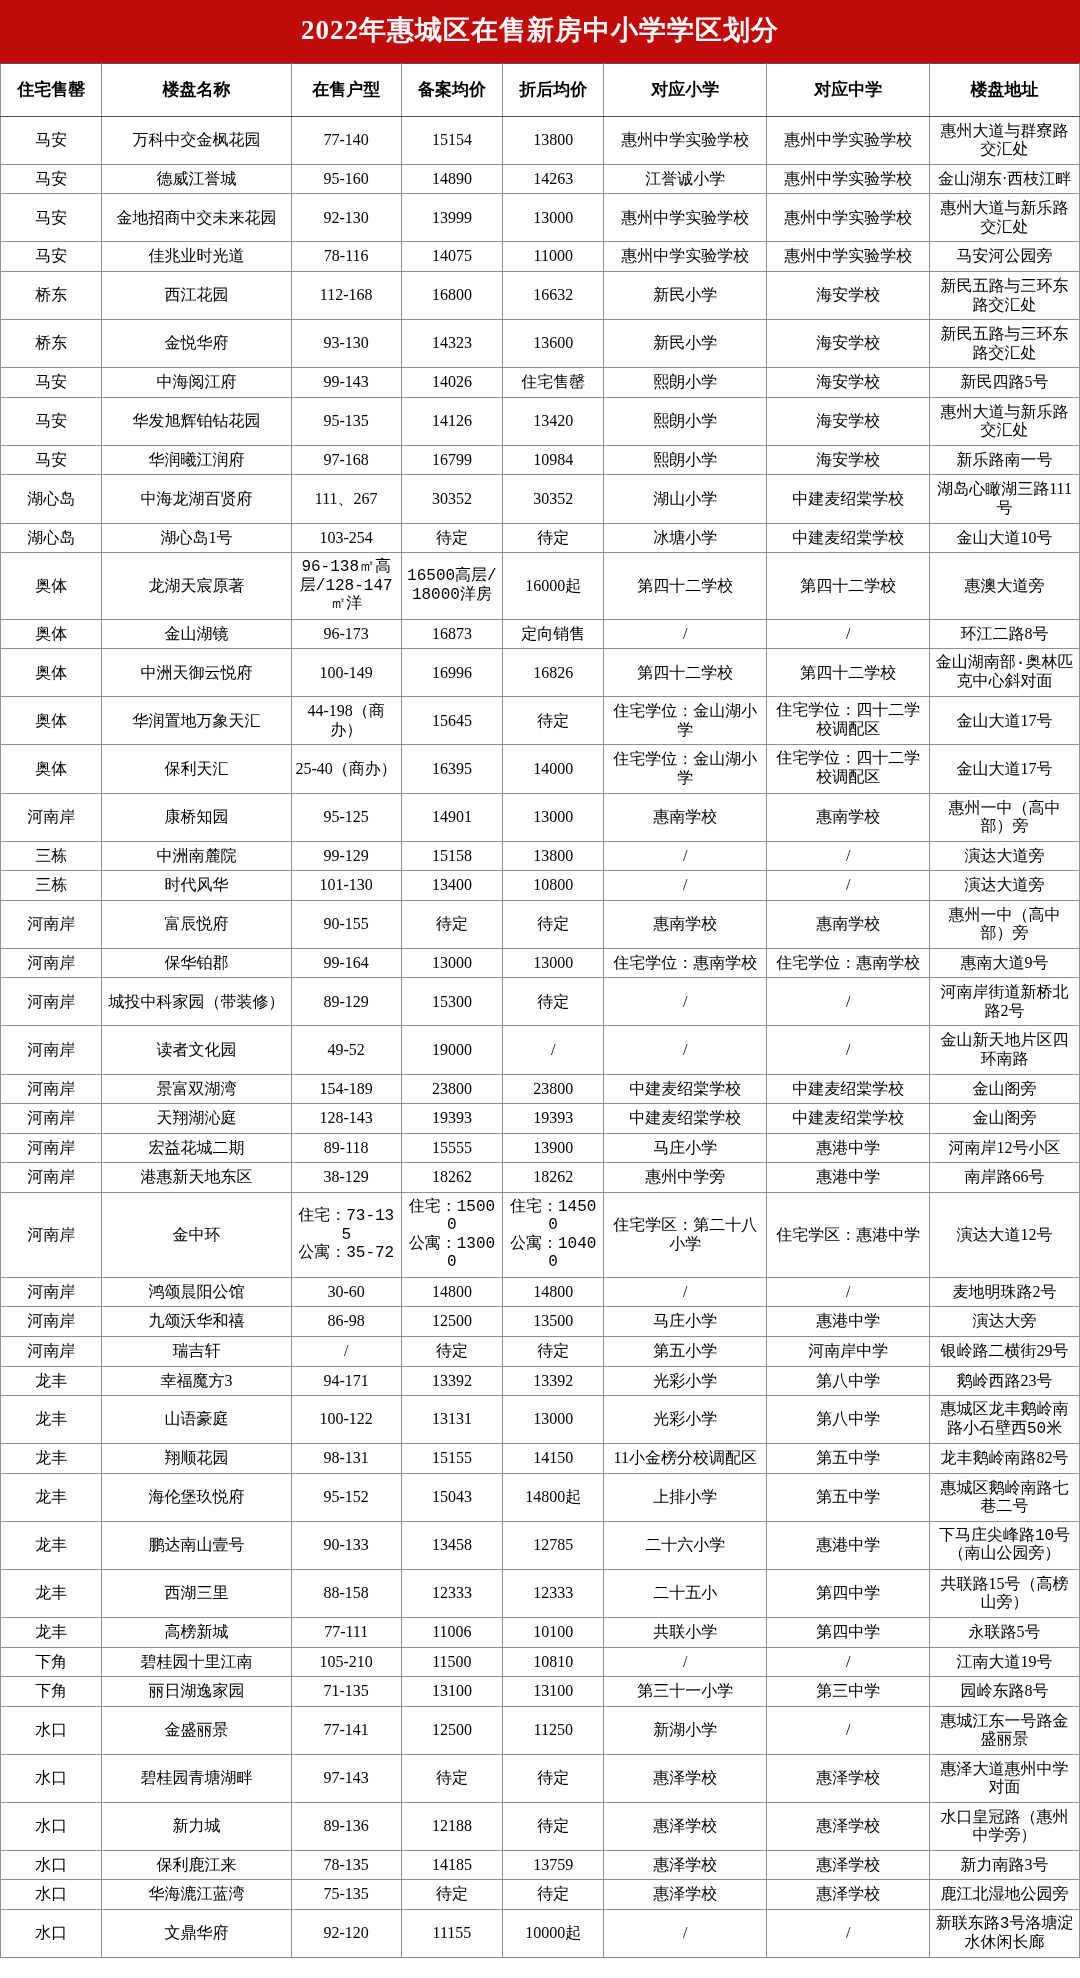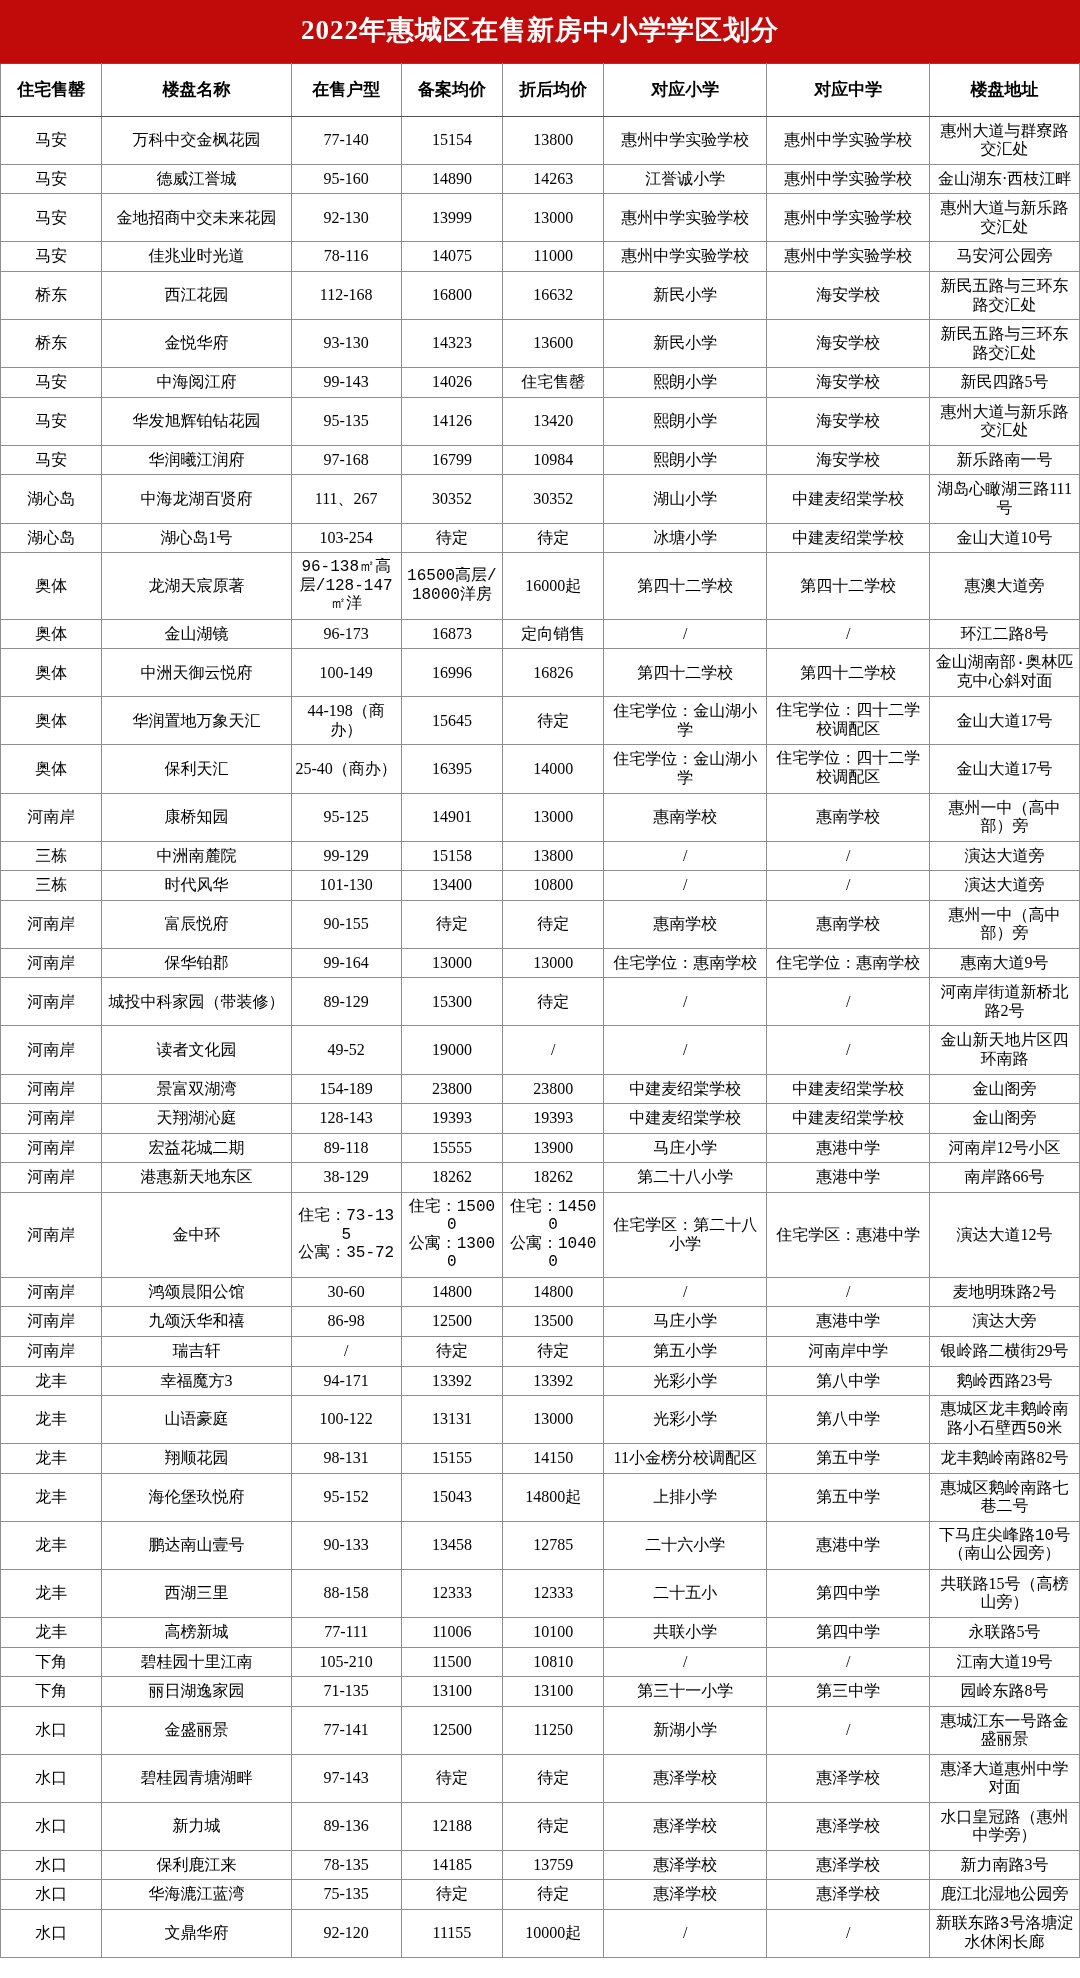--- a/index.html
+++ b/index.html
@@ -359,21 +359,21 @@
           <td>马庄小学</td>
           <td>惠港中学</td>
           <td class="col-addr">河南岸12号小区</td>
         </tr>
         <tr>
           <td>河南岸</td>
           <td class="col-name">港惠新天地东区</td>
           <td>38-129</td>
           <td>18262</td>
           <td>18262</td>
-          <td>第二十八小学</td>
+          <td>惠州中学旁</td>
           <td>惠港中学</td>
           <td class="col-addr">南岸路66号</td>
         </tr>
         <tr>
           <td>河南岸</td>
           <td class="col-name">金中环</td>
           <td class="small xsmall">
             <span class="cell-sub">住宅：73-135</span>
             <span class="cell-sub">公寓：35-72</span>
           </td>

